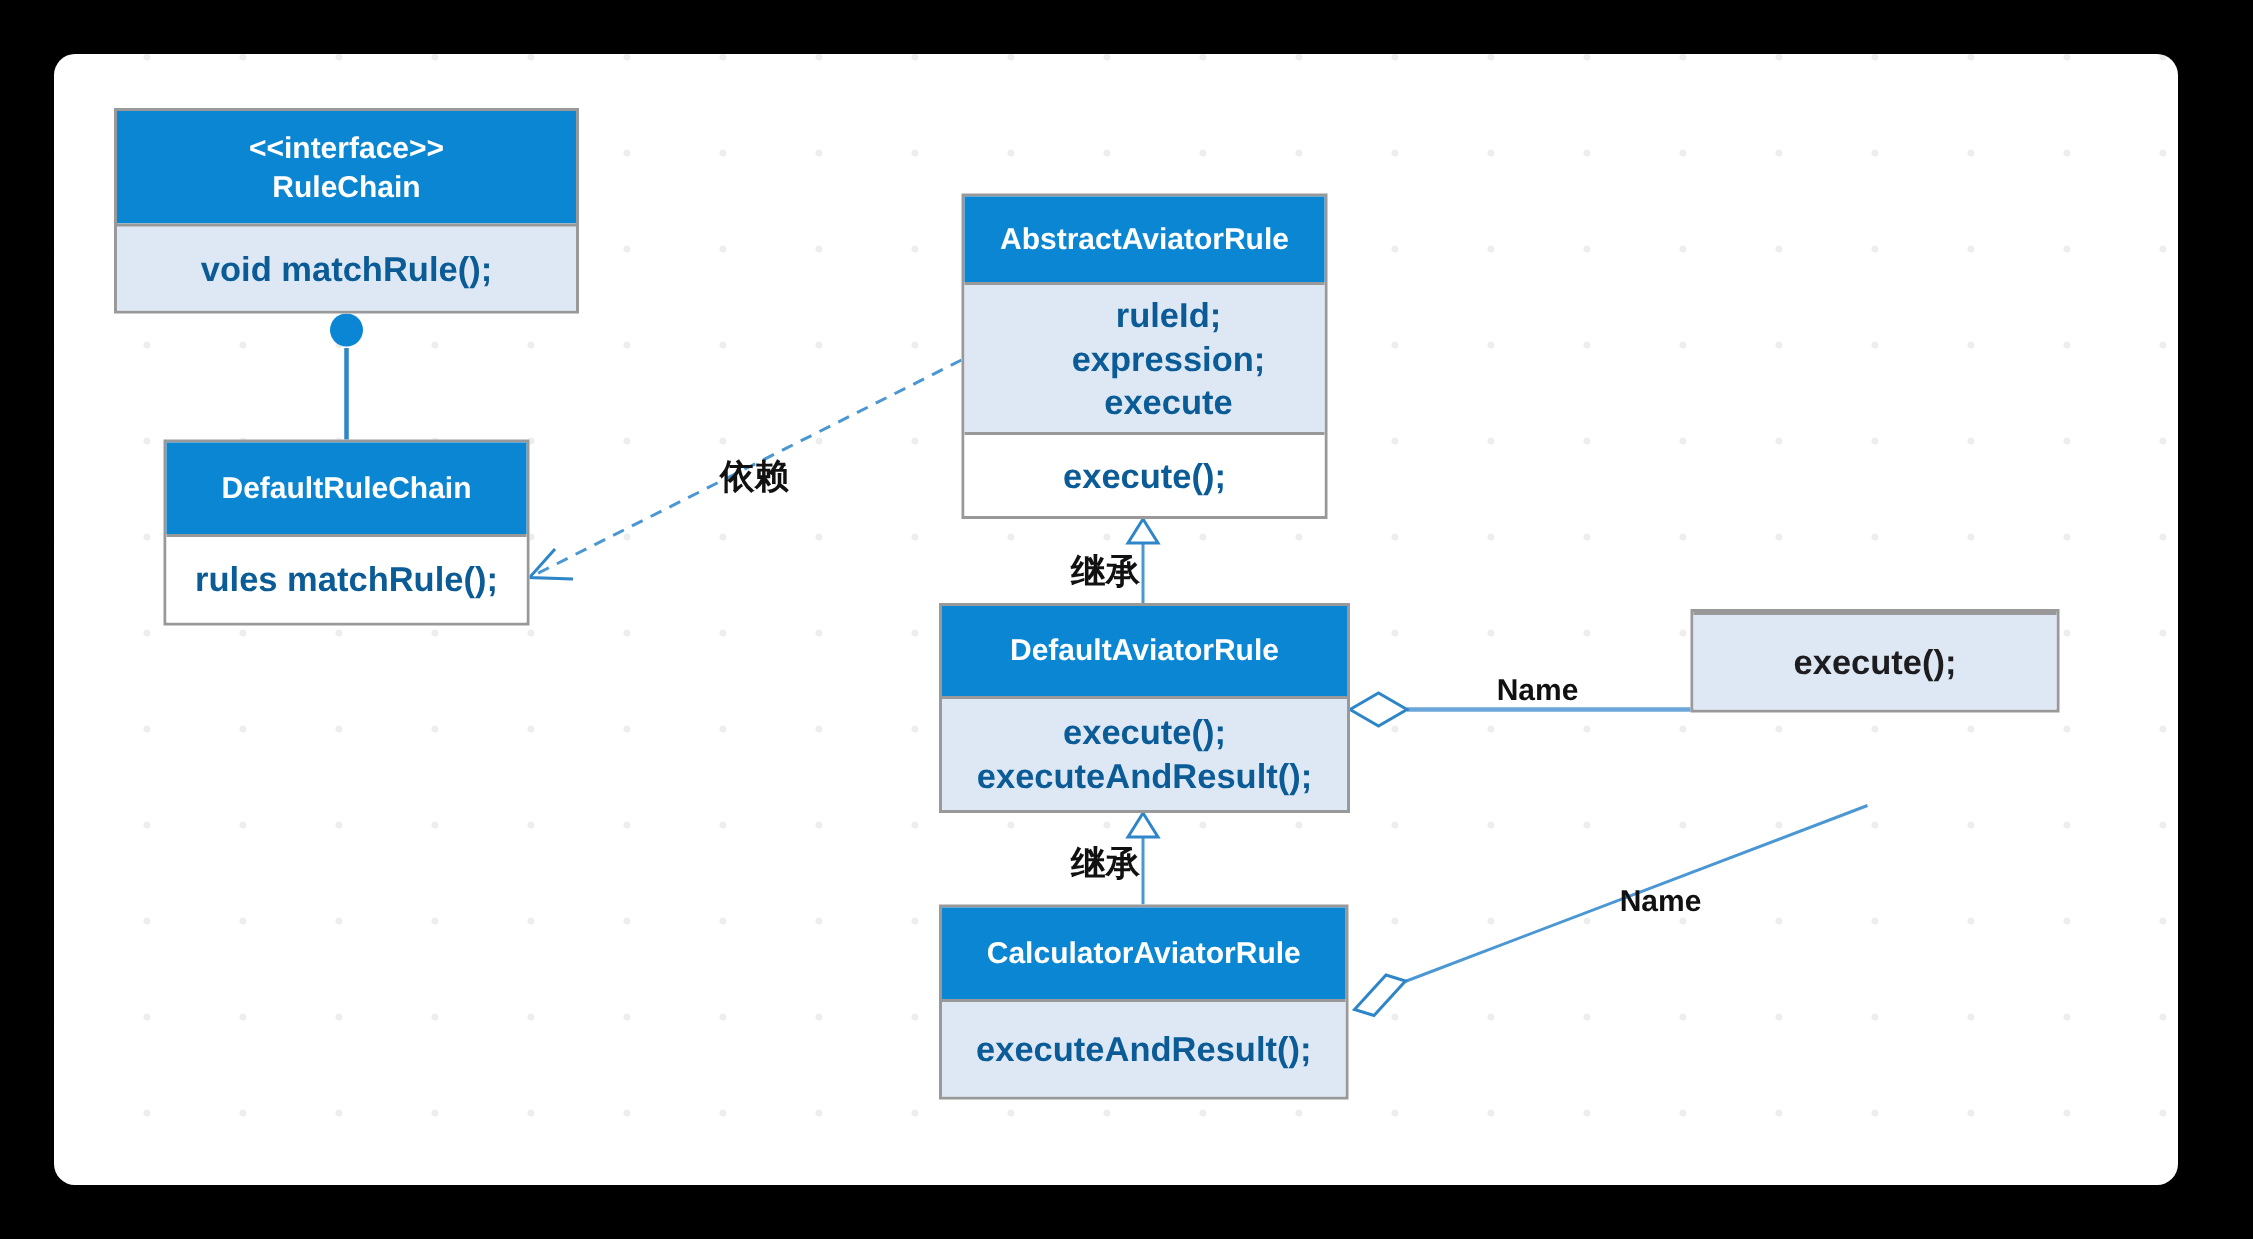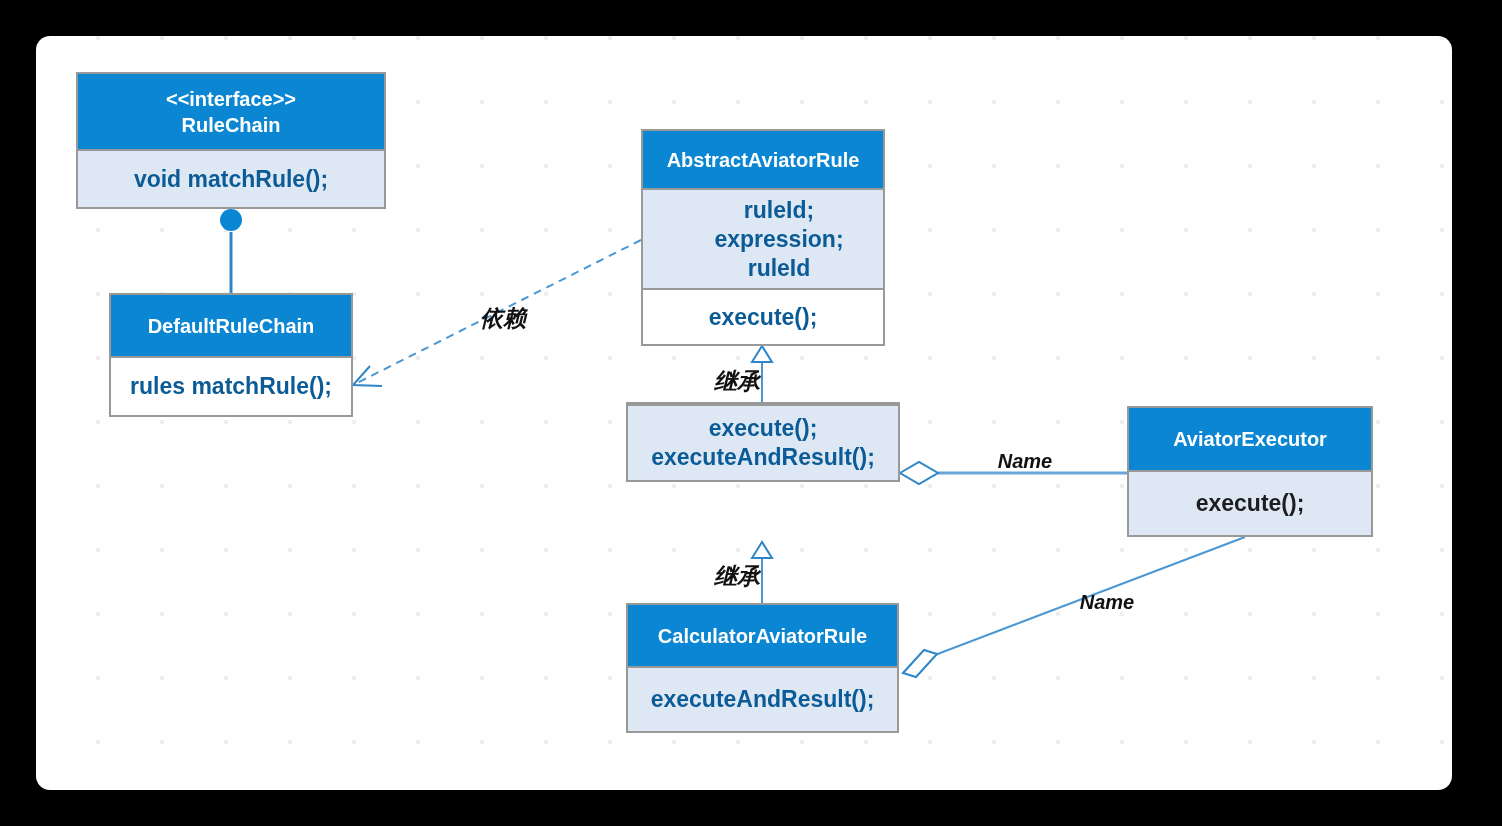--- a/index.html
+++ b/index.html
@@ -60,21 +60,20 @@
   .uml-section.attrs { background: #dde8f4; }
   .uml-section.methods { background: #ffffff; }
   .uml-section.body-tint { background: #dde8f4; }
   .uml-section.black-text { color: #1d1d1f; }
   .edge-label {
     position: absolute;
     font-weight: bold;
     color: #111111;
     white-space: nowrap;
     transform: translate(-50%, -50%);
-    font-style: italic;
   }
   .edge-label.cn { font-size: 23px; }
   .edge-label.en { font-size: 20px; }
 </style>
 </head>
 <body>
 
 <div class="screen">
   <div class="canvas">
 
@@ -130,38 +129,38 @@
       </div>
     </div>
 
     <div class="uml-class" style="left:605px; top:93px; width:244px;">
       <div class="uml-header" style="height:57px;">
         <div>AbstractAviatorRule</div>
       </div>
       <div class="uml-section attrs" style="height:100px;padding-left:32px;">
         <div>ruleId;</div>
         <div>expression;</div>
-        <div>ruleId</div>
+        <div>execute</div>
       </div>
       <div class="uml-section methods" style="height:56px;">
         <div>execute();</div>
       </div>
     </div>
 
     <div class="uml-class" style="left:590px; top:366px; width:274px;">
+      <div class="uml-header" style="height:60px;">
+        <div>DefaultAviatorRule</div>
+      </div>
       <div class="uml-section body-tint" style="height:76px;">
         <div>execute();</div>
         <div>executeAndResult();</div>
       </div>
     </div>
 
     <div class="uml-class" style="left:1091px; top:370px; width:246px;">
-      <div class="uml-header" style="height:62px;">
-        <div>AviatorExecutor</div>
-      </div>
       <div class="uml-section body-tint black-text" style="height:65px;">
         <div>execute();</div>
       </div>
     </div>
 
     <div class="uml-class" style="left:590px; top:567px; width:273px;">
       <div class="uml-header" style="height:61px;">
         <div>CalculatorAviatorRule</div>
       </div>
       <div class="uml-section body-tint" style="height:65px;">

